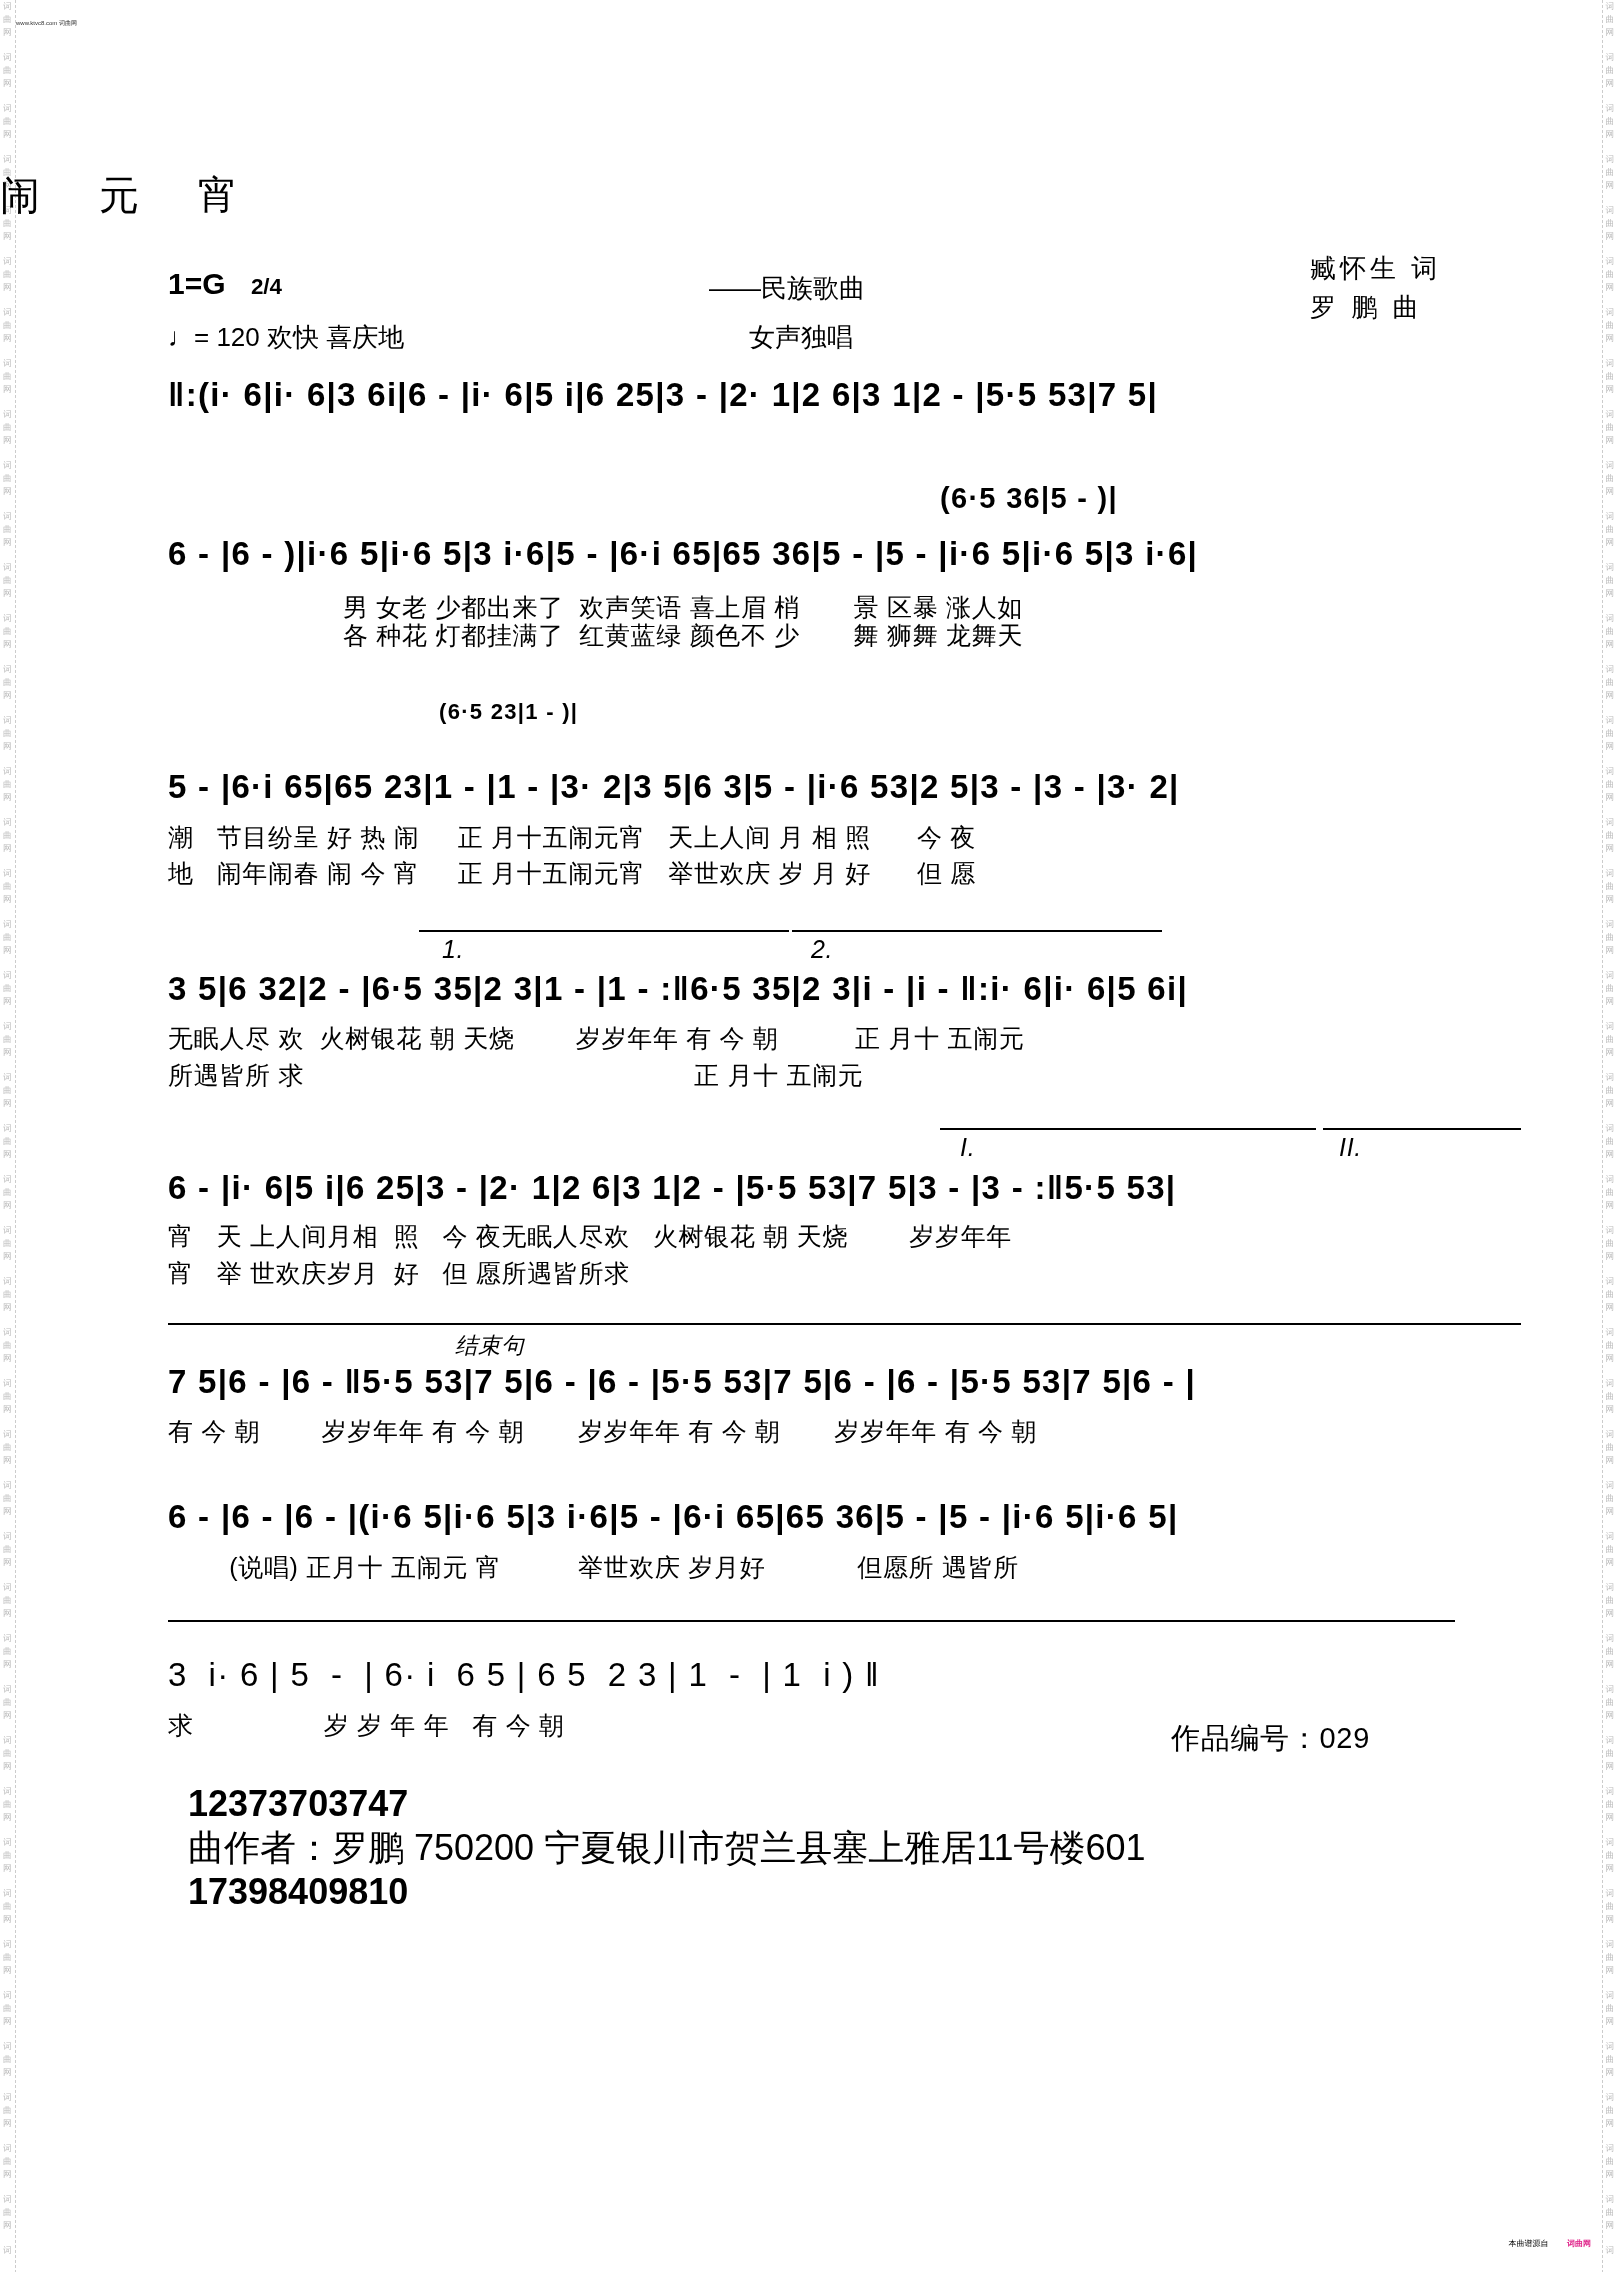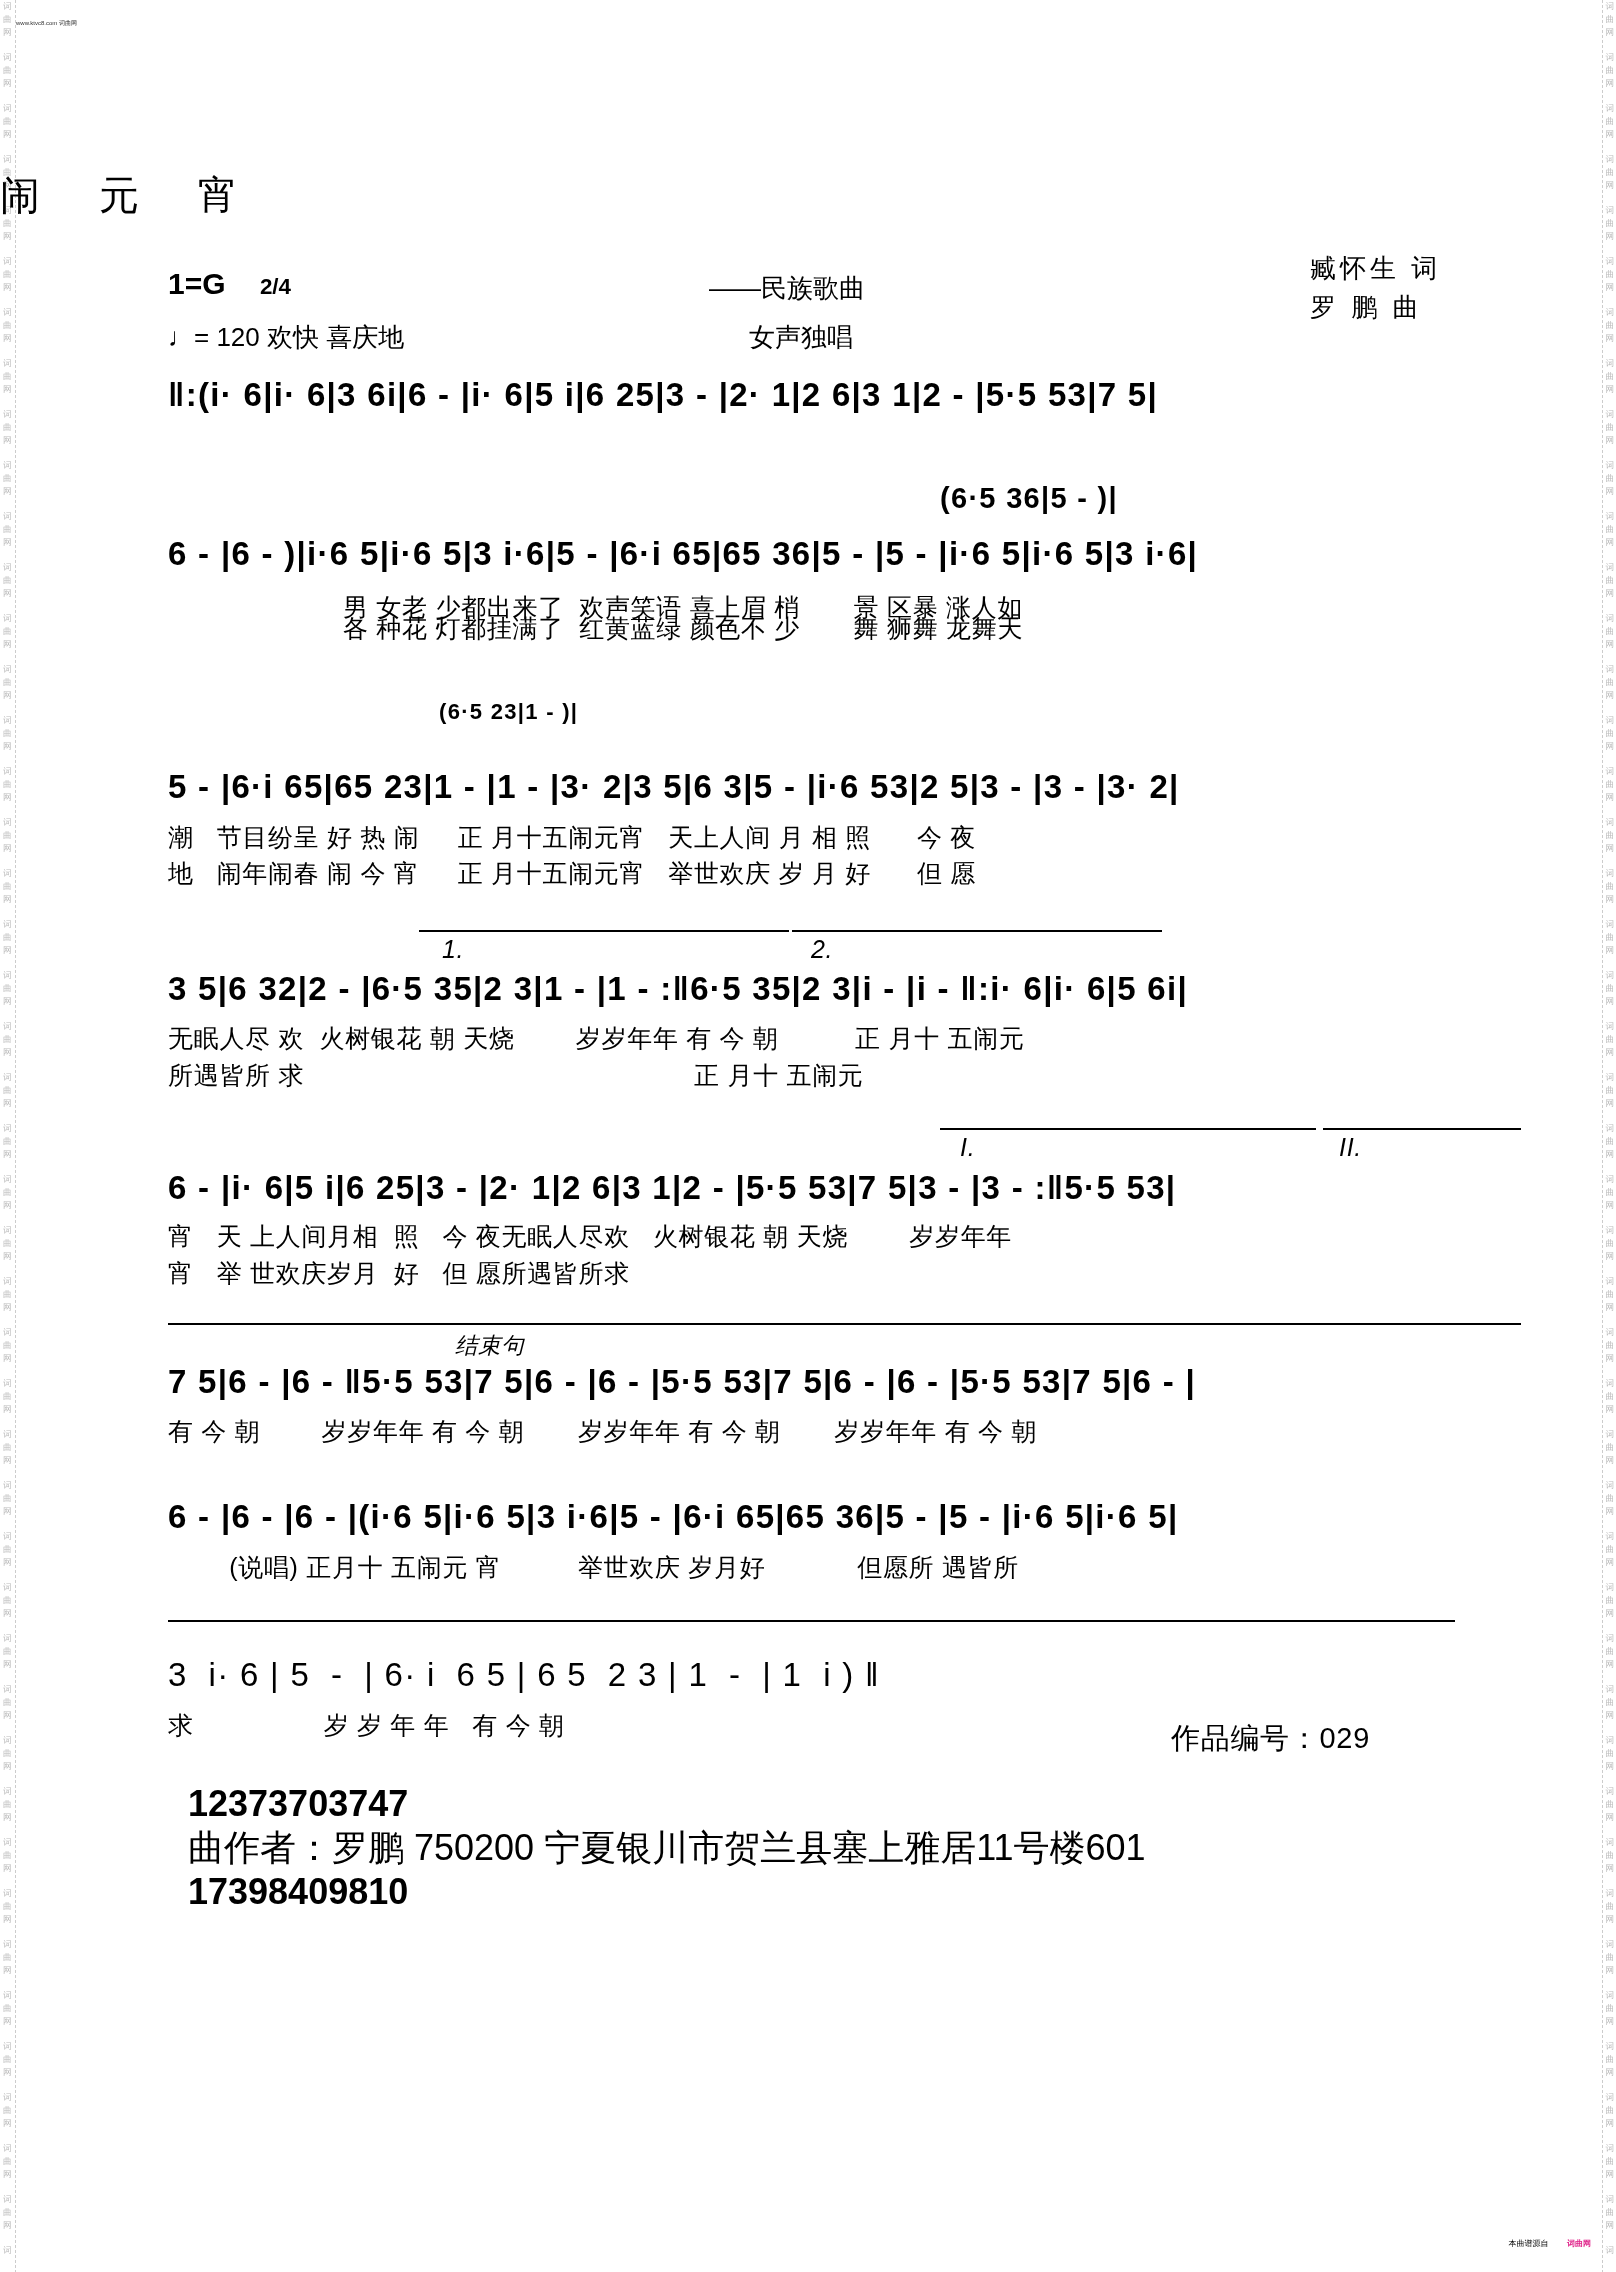--- a/index.html
+++ b/index.html
@@ -25,37 +25,37 @@
 <body>
 
 <div class="side left"><span>词</span><span>曲</span><span>网</span><br><span>词</span><span>曲</span><span>网</span><br><span>词</span><span>曲</span><span>网</span><br><span>词</span><span>曲</span><span>网</span><br><span>词</span><span>曲</span><span>网</span><br><span>词</span><span>曲</span><span>网</span><br><span>词</span><span>曲</span><span>网</span><br><span>词</span><span>曲</span><span>网</span><br><span>词</span><span>曲</span><span>网</span><br><span>词</span><span>曲</span><span>网</span><br><span>词</span><span>曲</span><span>网</span><br><span>词</span><span>曲</span><span>网</span><br><span>词</span><span>曲</span><span>网</span><br><span>词</span><span>曲</span><span>网</span><br><span>词</span><span>曲</span><span>网</span><br><span>词</span><span>曲</span><span>网</span><br><span>词</span><span>曲</span><span>网</span><br><span>词</span><span>曲</span><span>网</span><br><span>词</span><span>曲</span><span>网</span><br><span>词</span><span>曲</span><span>网</span><br><span>词</span><span>曲</span><span>网</span><br><span>词</span><span>曲</span><span>网</span><br><span>词</span><span>曲</span><span>网</span><br><span>词</span><span>曲</span><span>网</span><br><span>词</span><span>曲</span><span>网</span><br><span>词</span><span>曲</span><span>网</span><br><span>词</span><span>曲</span><span>网</span><br><span>词</span><span>曲</span><span>网</span><br><span>词</span><span>曲</span><span>网</span><br><span>词</span><span>曲</span><span>网</span><br><span>词</span><span>曲</span><span>网</span><br><span>词</span><span>曲</span><span>网</span><br><span>词</span><span>曲</span><span>网</span><br><span>词</span><span>曲</span><span>网</span><br><span>词</span><span>曲</span><span>网</span><br><span>词</span><span>曲</span><span>网</span><br><span>词</span><span>曲</span><span>网</span><br><span>词</span><span>曲</span><span>网</span><br><span>词</span><span>曲</span><span>网</span><br><span>词</span><span>曲</span><span>网</span><br><span>词</span><span>曲</span><span>网</span><br><span>词</span><span>曲</span><span>网</span><br><span>词</span><span>曲</span><span>网</span><br><span>词</span><span>曲</span><span>网</span><br><span>词</span><br><br><br><br><br><br><br><br><br><br><br><br><br><br><br><br></div>
 <div class="side right"><span>词</span><span>曲</span><span>网</span><br><span>词</span><span>曲</span><span>网</span><br><span>词</span><span>曲</span><span>网</span><br><span>词</span><span>曲</span><span>网</span><br><span>词</span><span>曲</span><span>网</span><br><span>词</span><span>曲</span><span>网</span><br><span>词</span><span>曲</span><span>网</span><br><span>词</span><span>曲</span><span>网</span><br><span>词</span><span>曲</span><span>网</span><br><span>词</span><span>曲</span><span>网</span><br><span>词</span><span>曲</span><span>网</span><br><span>词</span><span>曲</span><span>网</span><br><span>词</span><span>曲</span><span>网</span><br><span>词</span><span>曲</span><span>网</span><br><span>词</span><span>曲</span><span>网</span><br><span>词</span><span>曲</span><span>网</span><br><span>词</span><span>曲</span><span>网</span><br><span>词</span><span>曲</span><span>网</span><br><span>词</span><span>曲</span><span>网</span><br><span>词</span><span>曲</span><span>网</span><br><span>词</span><span>曲</span><span>网</span><br><span>词</span><span>曲</span><span>网</span><br><span>词</span><span>曲</span><span>网</span><br><span>词</span><span>曲</span><span>网</span><br><span>词</span><span>曲</span><span>网</span><br><span>词</span><span>曲</span><span>网</span><br><span>词</span><span>曲</span><span>网</span><br><span>词</span><span>曲</span><span>网</span><br><span>词</span><span>曲</span><span>网</span><br><span>词</span><span>曲</span><span>网</span><br><span>词</span><span>曲</span><span>网</span><br><span>词</span><span>曲</span><span>网</span><br><span>词</span><span>曲</span><span>网</span><br><span>词</span><span>曲</span><span>网</span><br><span>词</span><span>曲</span><span>网</span><br><span>词</span><span>曲</span><span>网</span><br><span>词</span><span>曲</span><span>网</span><br><span>词</span><span>曲</span><span>网</span><br><span>词</span><span>曲</span><span>网</span><br><span>词</span><span>曲</span><span>网</span><br><span>词</span><span>曲</span><span>网</span><br><span>词</span><span>曲</span><span>网</span><br><span>词</span><span>曲</span><span>网</span><br><span>词</span><span>曲</span><span>网</span><br><span>词</span><br><br><br><br><br><br><br><br><br><br><br><br><br><br><br><br></div>
 <div class="wm">www.ktvc8.com 词曲网</div>
 
 <div class="title">闹元宵</div>
 
 <div class="meta" style="left:168px;top:267px;font-weight:bold;font-size:30px;">
   <span>1=G</span>
-  <span style="font-size:22.4px;margin-left:26px;">2/4</span>
+  <span style="font-size:22.4px;margin-left:17px;">2/4</span>
 </div>
 <div class="meta" style="left:168px;top:320px;">♩= 120 欢快 喜庆地</div>
 <div class="meta" style="left:709px;top:271px;">——民族歌曲</div>
 <div class="meta" style="left:749px;top:320px;font-family:Liberation Mono, monospace;">女声独唱</div>
 <div class="meta" style="left:1310px;top:251px;letter-spacing:4px;">臧怀生 词</div>
 <div class="meta" style="left:1310px;top:290px;letter-spacing:4px;">罗  鹏 曲</div>
 
 <div class="row" style="top:376px;">
   <div class="notes" style="top:0;">‖:(i· 6|i· 6|3 6i|6 - |i· 6|5 i|6 25|3 - |2· 1|2 6|3 1|2 - |5·5 53|7 5|</div>
 </div>
 
 <div class="row" style="top:482px;">
   <div class="notes" style="left:772px;top:0;font-size:29px;">(6·5 36|5 - )|</div>
   <div class="notes" style="top:53px;">6 - |6 - )|i·6 5|i·6 5|3 i·6|5 - |6·i 65|65 36|5 - |5 - |i·6 5|i·6 5|3 i·6|</div>
   <div class="lyr" style="left:175px;top:109px;">男 女老 少都出来了  欢声笑语 喜上眉 梢       景 区暴 涨人如</div>
-  <div class="lyr" style="left:175px;top:130px;">各 种花 灯都挂满了  红黄蓝绿 颜色不 少       舞 狮舞 龙舞天</div>
+  <div class="lyr" style="left:175px;top:137px;">各 种花 灯都挂满了  红黄蓝绿 颜色不 少       舞 狮舞 龙舞天</div>
 </div>
 
 <div class="row" style="top:699px;">
   <div class="notes" style="left:271px;top:0;font-size:22px;">(6·5 23|1 - )|</div>
   <div class="notes" style="top:69px;">5 - |6·i 65|65 23|1 - |1 - |3· 2|3 5|6 3|5 - |i·6 53|2 5|3 - |3 - |3· 2|</div>
   <div class="lyr" style="top:122px;">潮   节目纷呈 好 热 闹     正 月十五闹元宵   天上人间 月 相 照      今 夜</div>
   <div class="lyr" style="top:158px;">地   闹年闹春 闹 今 宵     正 月十五闹元宵   举世欢庆 岁 月 好      但 愿</div>
 </div>
 
 <div class="row" style="top:930px;">

